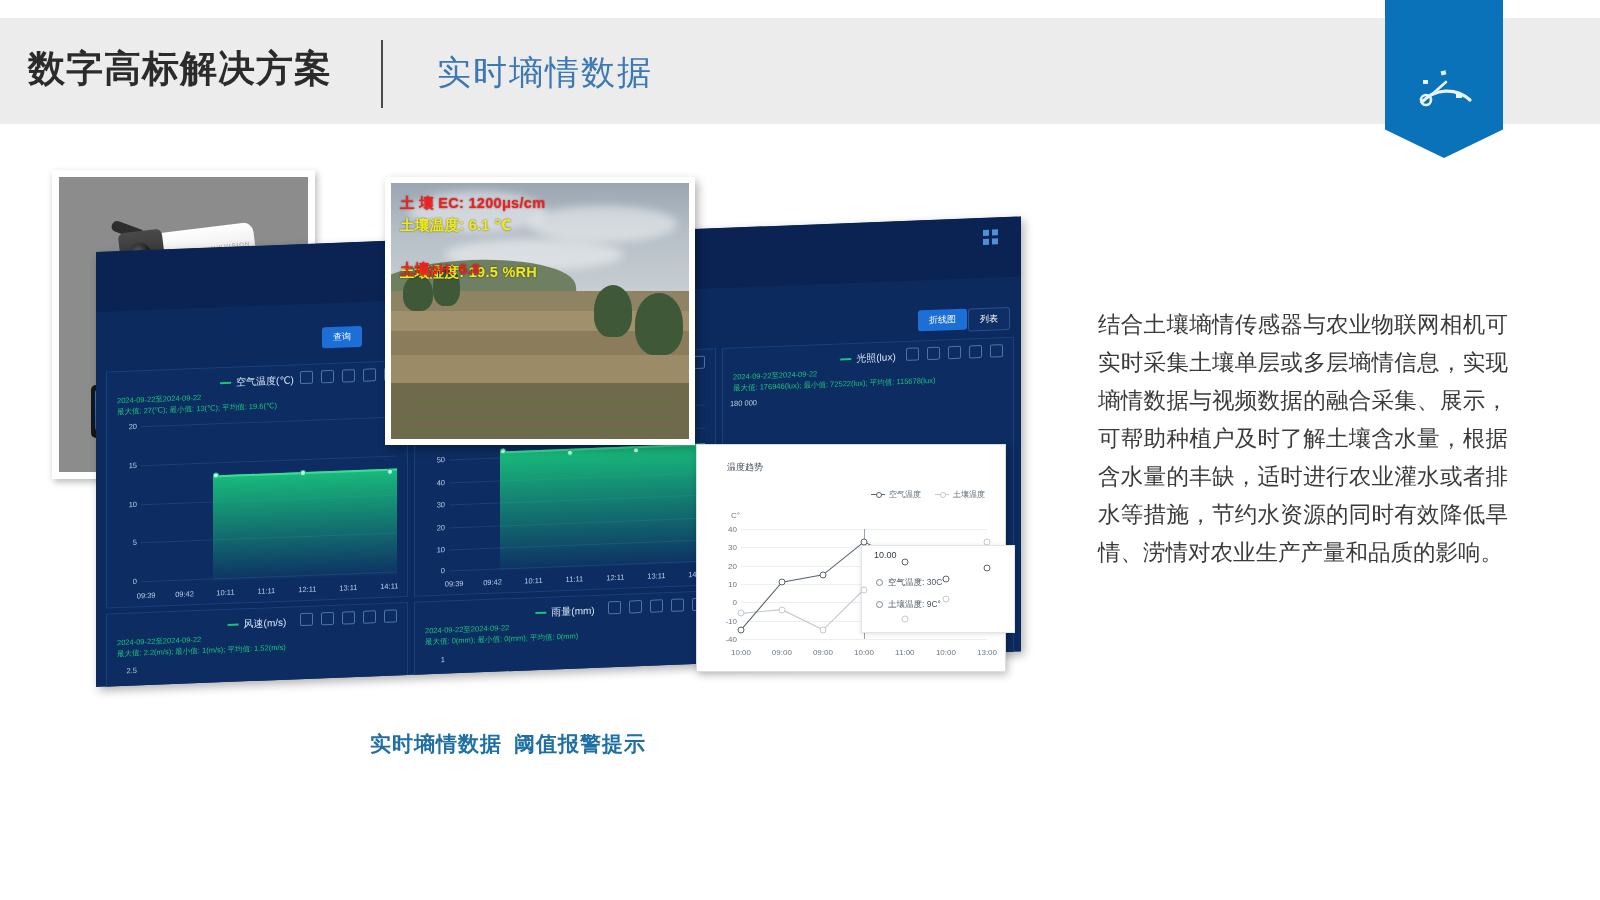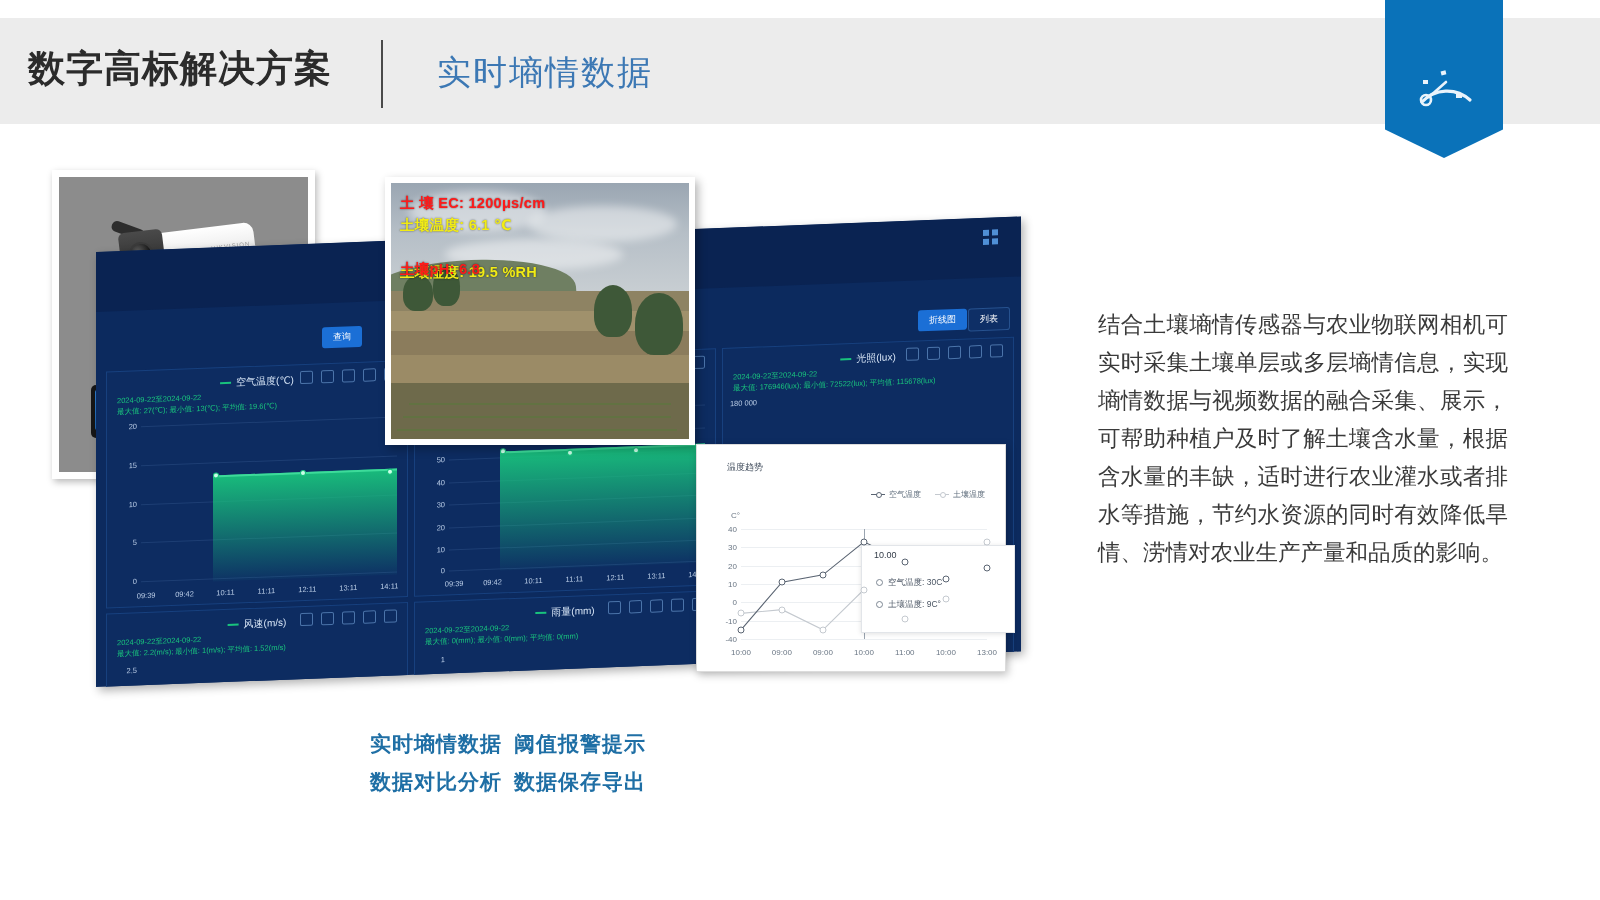--- a/index.html
+++ b/index.html
@@ -493,17 +493,13 @@
     </div>
 </div>
 
 <div class="para">结合土壤墒情传感器与农业物联网相机可实时采集土壤单层或多层墒情信息，实现墒情数据与视频数据的融合采集、展示，可帮助种植户及时了解土壤含水量，根据含水量的丰缺，适时进行农业灌水或者排水等措施，节约水资源的同时有效降低旱情、涝情对农业生产产量和品质的影响。</div>
 
 <div class="caps">
   <div class="cap-row">
     <div class="cap">实时墒情数据</div>
     <div class="cap">阈值报警提示</div>
   </div>
-  <div class="cap-row">
-    <div class="cap">数据对比分析</div>
-    <div class="cap">数据保存导出</div>
-  </div>
 </div>
 
 </body></html>

